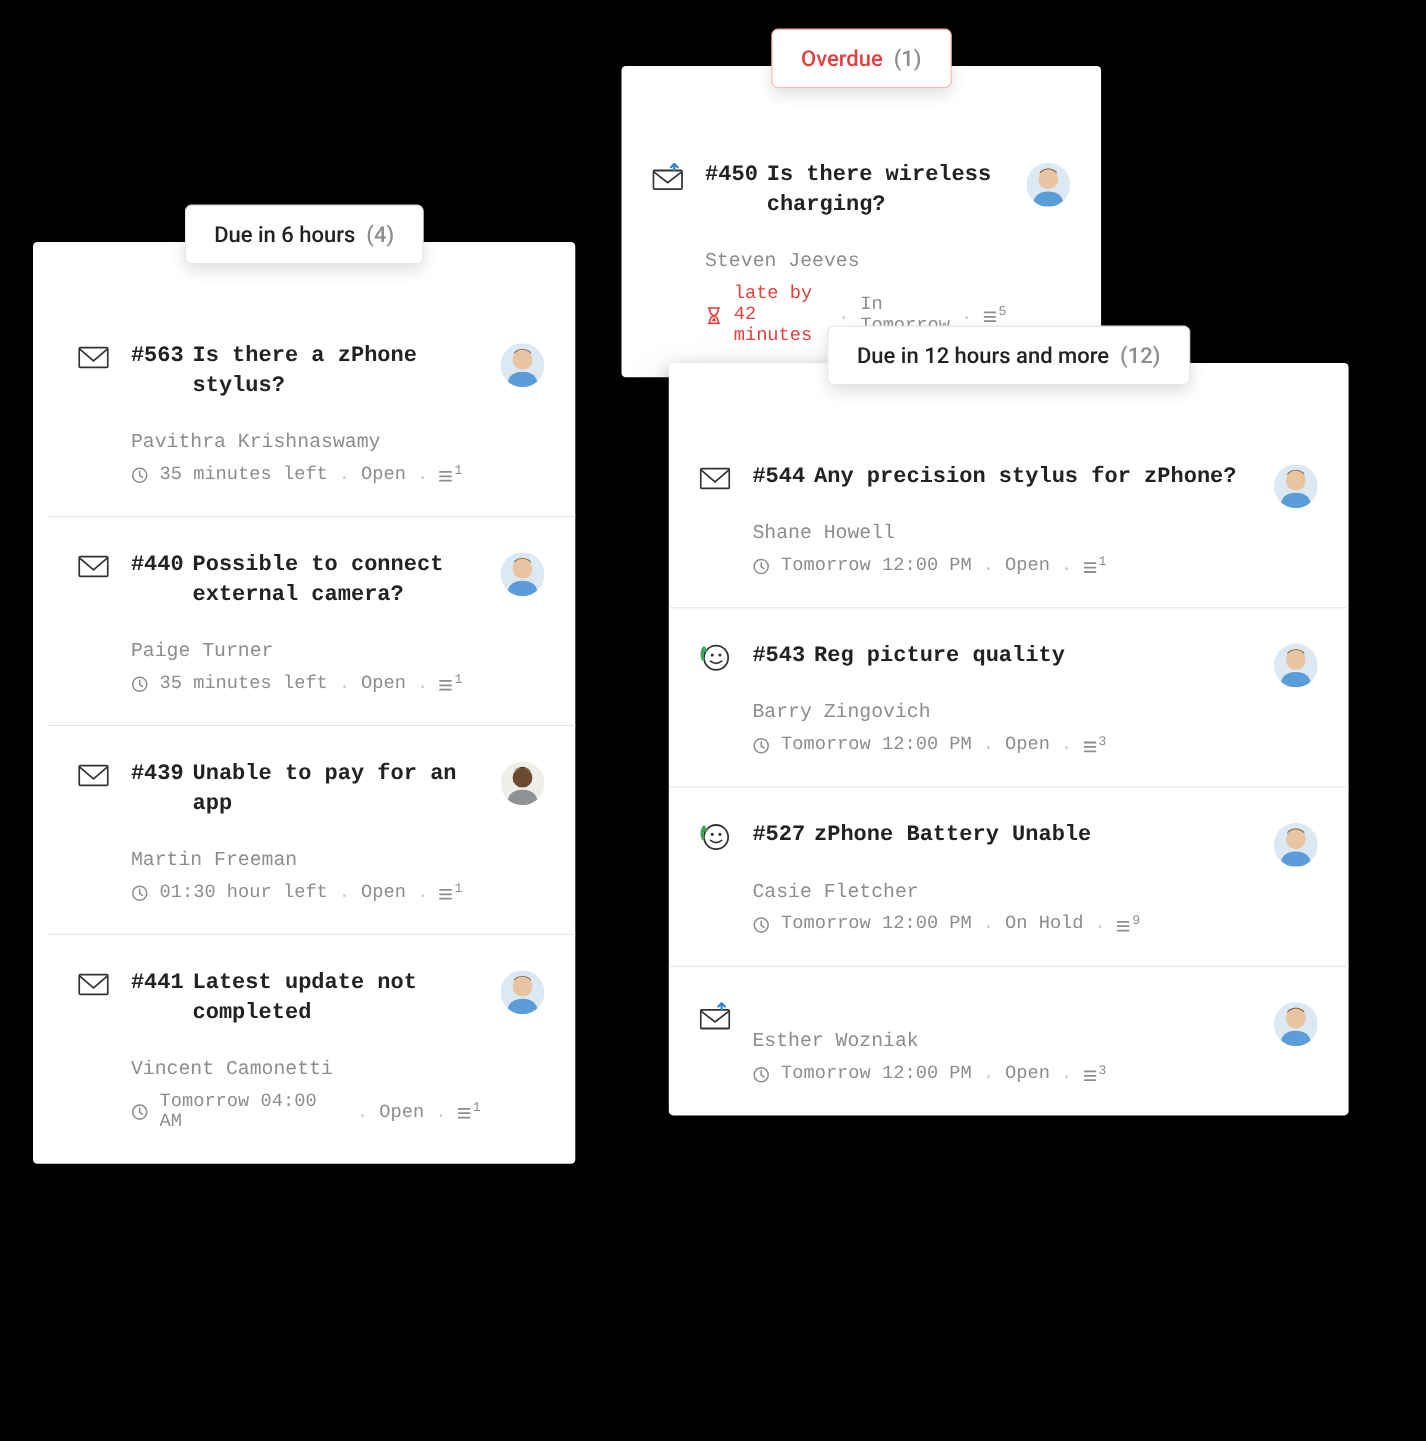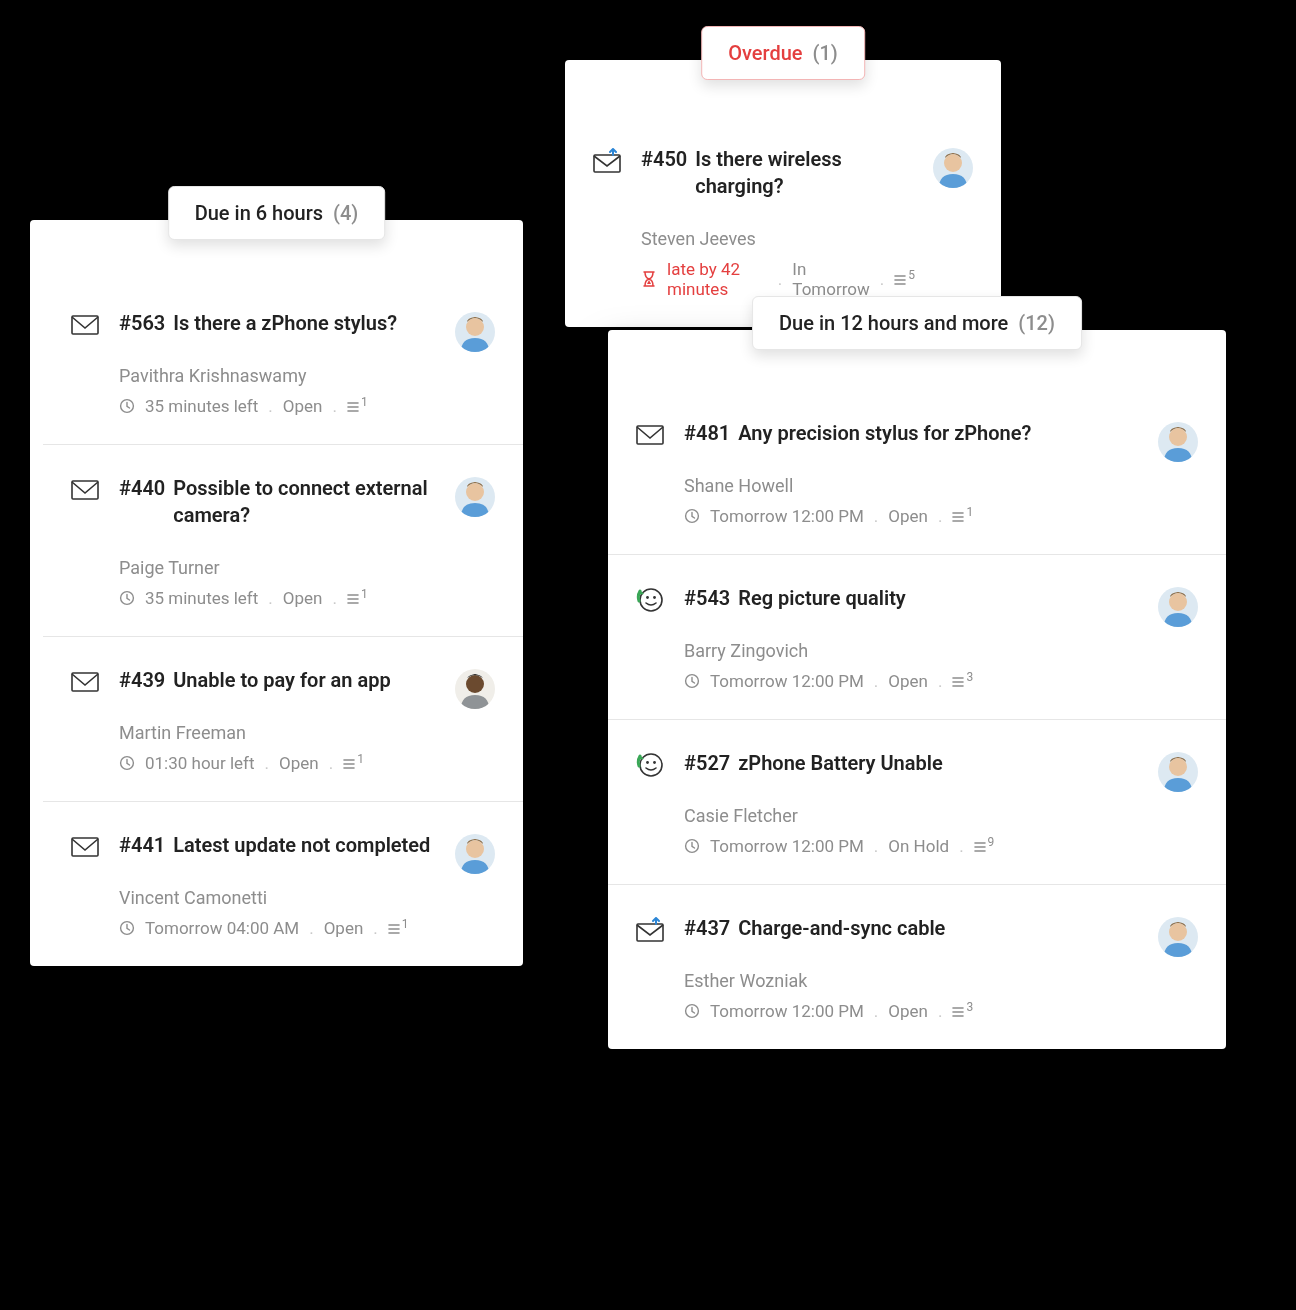--- a/index.html
+++ b/index.html
@@ -37,21 +37,21 @@
     font-weight:500;
     white-space:nowrap;
     display:flex;
     align-items:center;
     gap:10px;
   }
   .tab.red{border-color:#f3b5b5;color:var(--red);}
   .tab .count{color:var(--muted);font-weight:500;}
   .tab.red .count{color:var(--muted);}
 
-  .ticket-list{padding-top:60px;}
+  .ticket-list{padding-top:60px;font-family:Liberation Mono, monospace;}
   .ticket{
     display:flex;
     align-items:flex-start;
     padding:30px 28px 28px 28px;
     border-bottom:1px solid var(--border);
     gap:18px;
   }
   .ticket:last-child{border-bottom:none;}
   .channel-col{flex:0 0 30px;padding-top:2px;}
   .content-col{flex:1 1 auto;min-width:0;}
@@ -357,21 +357,21 @@
       <span class="count">(12)</span>
     </div>
     <div class="ticket-list">
 
       <div class="ticket">
         <div class="channel-col"><span class="icon"><svg width="28" height="26">
                 <use href="#ic-email"></use>
               </svg></span></div>
         <div class="content-col">
           <div class="title-row">
-            <span class="ticket-id">#481</span>
+            <span class="ticket-id">#544</span>
             <span>Any precision stylus for zPhone?</span>
           </div>
           <div class="requester">Shane Howell</div>
           <div class="meta-row">
             <span class="icon">
                 <svg width="16" height="16">
                   <use href="#ic-clock"></use>
                 </svg>
               </span>
             <span>Tomorrow 12:00 PM</span>
@@ -473,24 +473,20 @@
               </svg>
             </div>
           </div>
       </div>
 
       <div class="ticket">
         <div class="channel-col"><span class="icon"><svg width="28" height="26">
                 <use href="#ic-email-reply"></use>
               </svg></span></div>
         <div class="content-col">
-          <div class="title-row">
-            <span class="ticket-id">#437</span>
-            <span>Charge-and-sync cable</span>
-          </div>
           <div class="requester">Esther Wozniak</div>
           <div class="meta-row">
             <span class="icon">
                 <svg width="16" height="16">
                   <use href="#ic-clock"></use>
                 </svg>
               </span>
             <span>Tomorrow 12:00 PM</span>
             <span class="dot">.</span>
             <span>Open</span>

